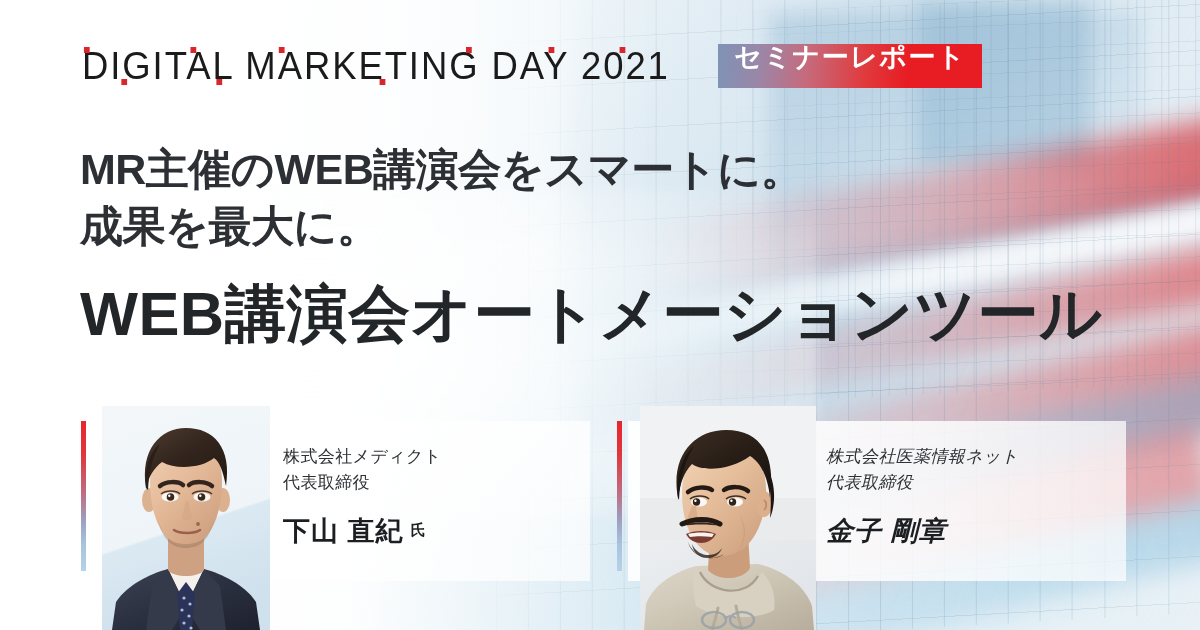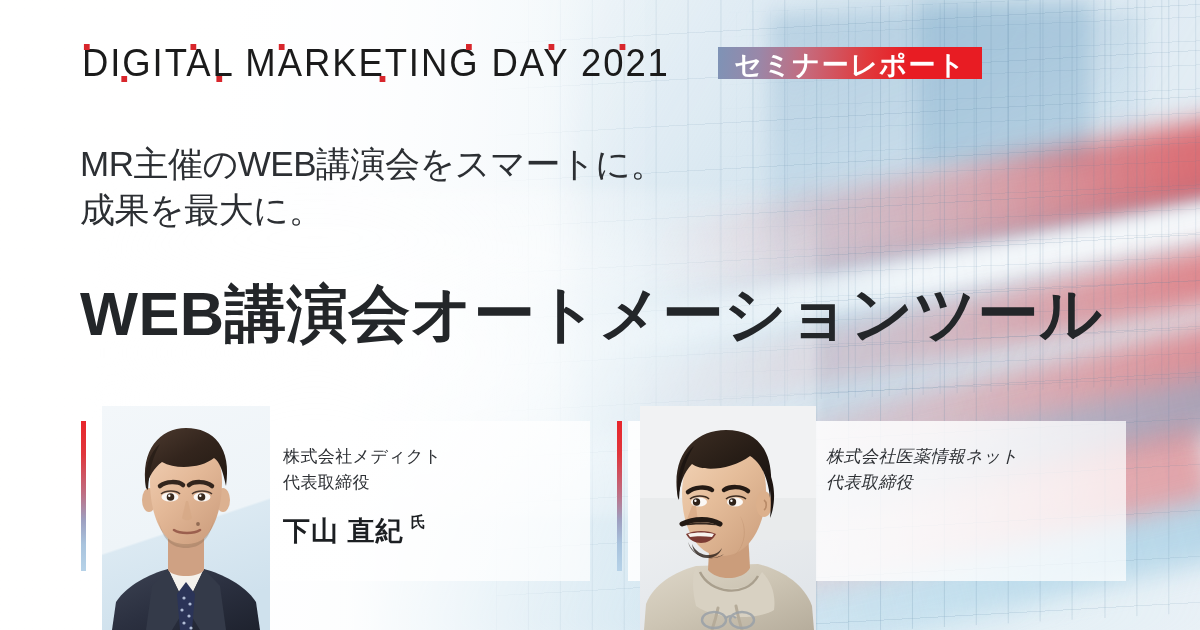--- a/index.html
+++ b/index.html
@@ -283,23 +283,23 @@
   
   .logo-tick {
     position: absolute;
     width: 6px;
     height: 6px;
     background: #d8262c;
   }
 
   .badge {
     display: inline-flex;
-    align-items: flex-end;
+    align-items: flex-start;
     justify-content: center;
-    height: 32px;
+    height: 44px;
     padding: 0 16px;
     margin-left: 14px;
     background: linear-gradient(96deg,
         #7e93b6 0%,
         #9a87a8 16%,
         #c66a7c 34%,
         #e03a3d 56%,
         #e81c23 72%,
         #e81c23 100%);
     color: #ffffff;
@@ -309,22 +309,22 @@
     white-space: nowrap;
     line-height: 1;
   }
 
   
   .subhead {
     position: absolute;
     left: 80px;
     top: 141px;
     color: #2c2f33;
-    font-size: 35px;
-    font-weight: 400;
+    font-size: 43px;
+    font-weight: 700;
     line-height: 1.32;
     letter-spacing: -0.5px;
     white-space: pre-line;
   }
   .mainhead {
     position: absolute;
     left: 80px;
     top: 281px;
     color: #232629;
     font-size: 62px;
@@ -404,21 +404,21 @@
     color: #2e3135;
     font-size: 17px;
     font-weight: 400;
     line-height: 1.55;
     letter-spacing: 0.4px;
     white-space: nowrap;
   }
   .sp-name-row {
     margin-top: 16px;
     display: flex;
-    align-items: flex-start;
+    align-items: center;
     white-space: nowrap;
   }
   .sp-name {
     color: #1c1f22;
     font-size: 27px;
     font-weight: 700;
     letter-spacing: 1px;
   }
   .sp-honorific {
     color: #1c1f22;
@@ -657,17 +657,21 @@
           <path d="M48 136 C52 152 72 156 84 148 C78 154 56 156 48 136 Z" fill="#231a14" opacity="0.85"></path>
           <path d="M52 138 C58 152 76 152 82 142 C78 156 54 156 52 138 Z" fill="#2b201a" opacity="0.8"></path>
 
           <path d="M100 110 C108 122 106 140 94 150 C106 138 106 122 100 110 Z" fill="#bc8f6d" opacity="0.45"></path>
         </svg>
       </div>
 
       <div class="speaker-text">
         <div class="sp-org">株式会社医薬情報ネット</div>
         <div class="sp-title">代表取締役</div>
+        <div class="sp-name-row">
+          <span class="sp-name">金子 剛章</span>
+
+        </div>
       </div>
     </div>
 
   </div>
 </div>
 
 </body></html>

